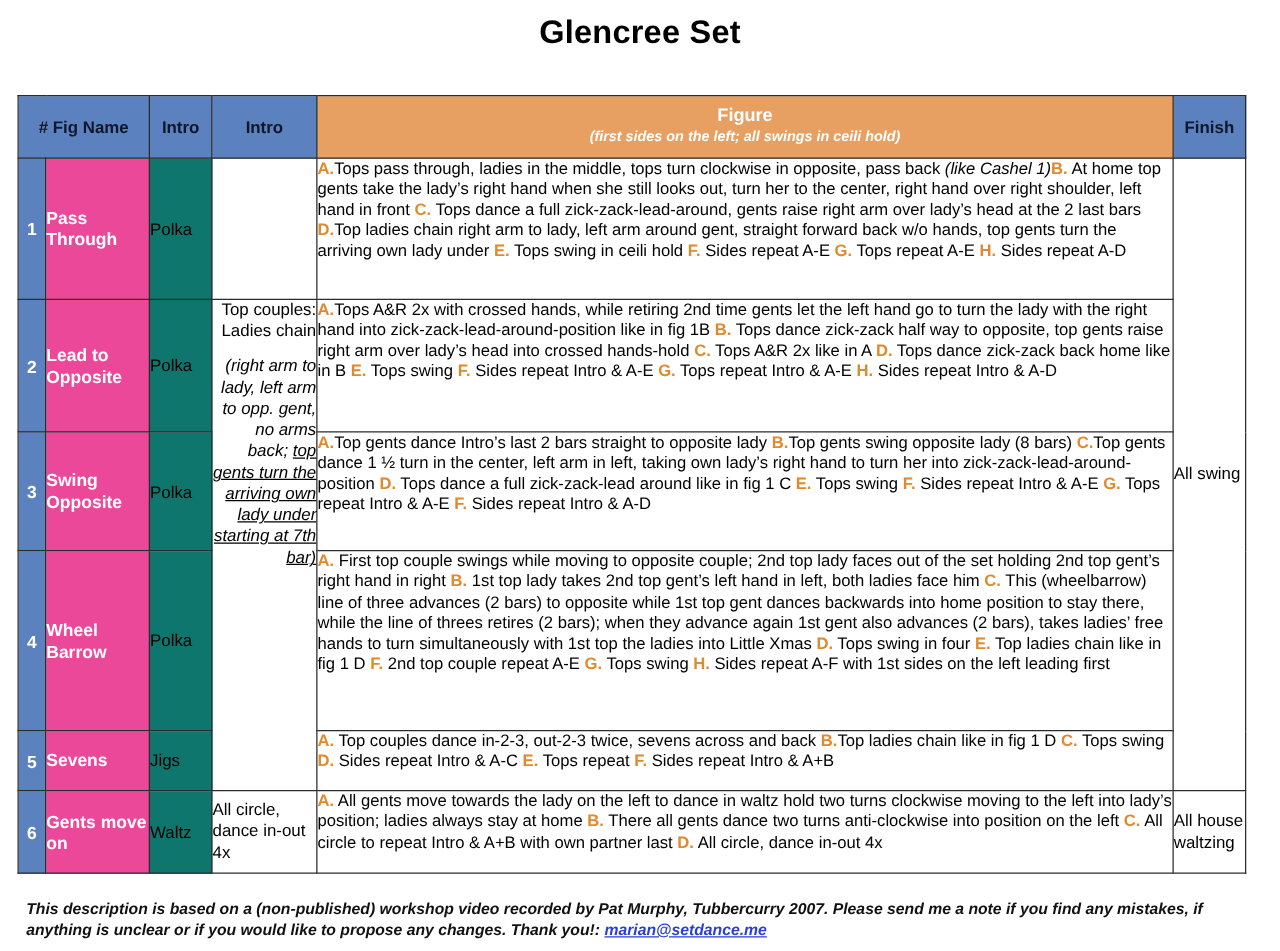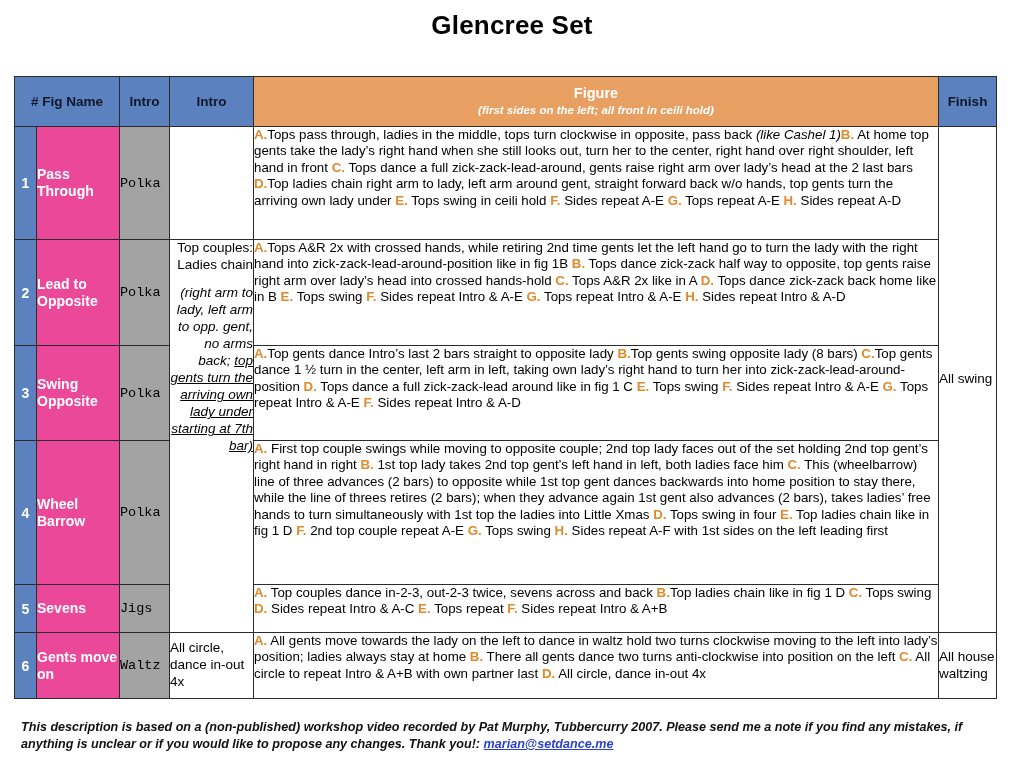--- a/index.html
+++ b/index.html
@@ -113,26 +113,25 @@
     background: #ec4899;
     color: #ffffff;
     font-weight: bold;
     font-size: 14px;
     text-align: left;
     vertical-align: middle !important;
     line-height: 1.18;
     padding: 0 2px;
   }
   td.step {
-    background: #a3a3a3;
+    background: #0f766e;
     font-size: 13.5px;
     text-align: left;
     vertical-align: middle !important;
     padding-left: 5px;
-    font-family: Liberation Mono, monospace;
   }
   td.intro {
     background: #ffffff;
     font-size: 13.5px;
     vertical-align: middle !important;
     padding: 3px 4px 3px 5px;
     line-height: 1.24;
   }
   td.intro-top {
     vertical-align: top !important;
@@ -222,21 +221,21 @@
           <col class="c-figure">
           <col class="c-finish">
       </colgroup>
       <thead>
         <tr>
           <th class="hdr" colspan="2"># Fig Name</th>
           <th class="hdr">Intro</th>
           <th class="hdr">Intro</th>
           <th class="hdr-figure">
             <span class="f-main">Figure</span>
-            <span class="f-sub">(first sides on the left; all front in ceili hold)</span>
+            <span class="f-sub">(first sides on the left; all swings in ceili hold)</span>
           </th>
           <th class="hdr">Finish</th>
         </tr>
       </thead>
       <tbody>
 
         <tr style="height:113px">
           <td class="num">1</td>
           <td class="fig">Pass Through</td>
           <td class="step">Polka</td>

